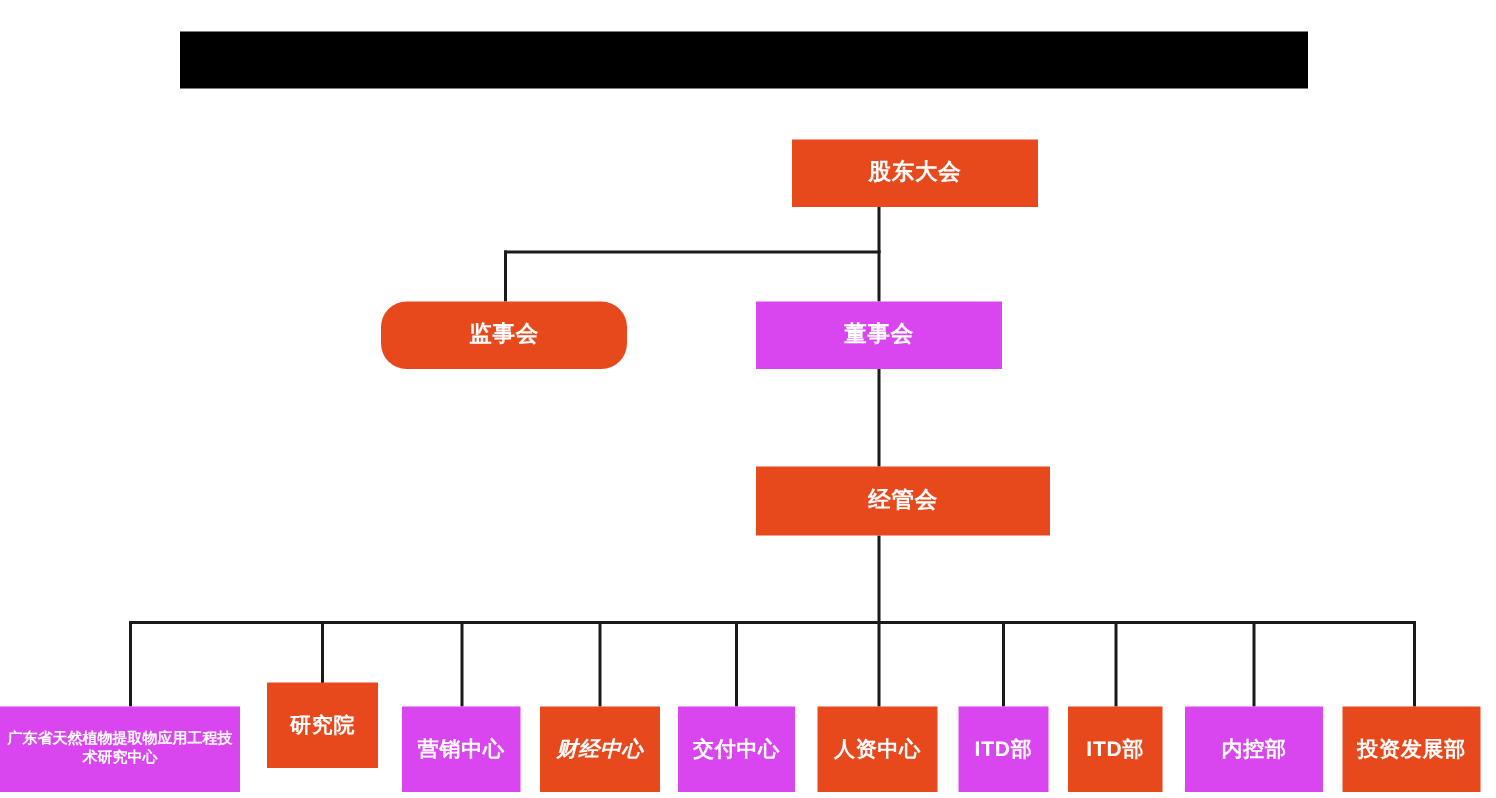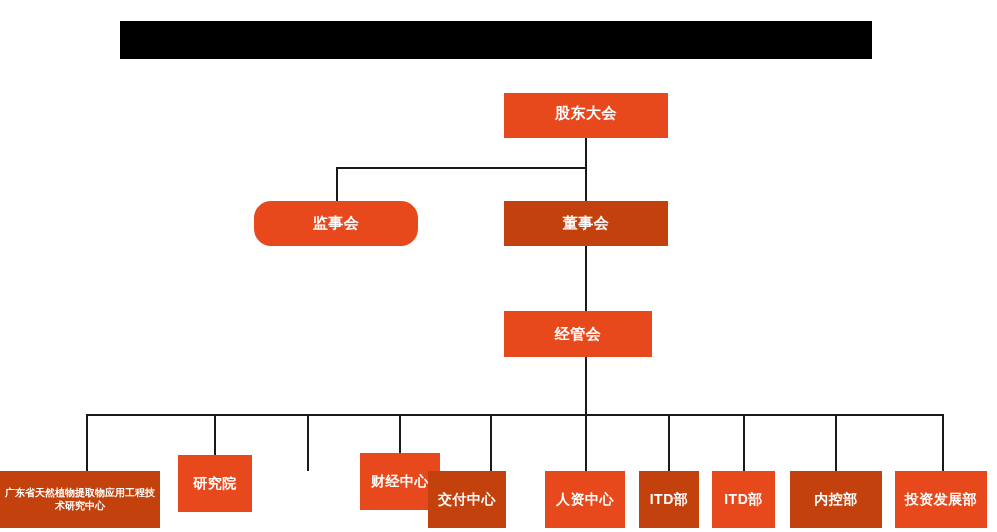--- a/index.html
+++ b/index.html
@@ -36,21 +36,21 @@
     align-items: center;
     justify-content: center;
     text-align: center;
     color: #ffffff;
     font-weight: bold;
     line-height: 1.25;
     letter-spacing: 0.5px;
     user-select: none;
   }
   .node.dark  { background: #E8491C; }
-  .node.light { background: #c2410c; }
+  .node.light { background: #d946ef; }
 
   .node .label { display: block; padding: 0 4px; }
 
   
   .tier-top  { font-size: 15px; }
   .tier-leaf { font-size: 14px; }
   .tier-leaf.small { font-size: 10px; letter-spacing: 0px; justify-content: flex-end; }
 
   
   .line {
@@ -85,49 +85,52 @@
   <div class="line vline" style="left:214px; top:414px; height:57px;"></div>
   <div class="line vline" style="left:307px; top:414px; height:57px;"></div>
   <div class="line vline" style="left:399px; top:414px; height:57px;"></div>
   <div class="line vline" style="left:490px; top:414px; height:57px;"></div>
   <div class="line vline" style="left:585px; top:414px; height:57px;"></div>
   <div class="line vline" style="left:668px; top:414px; height:57px;"></div>
   <div class="line vline" style="left:743px; top:414px; height:57px;"></div>
   <div class="line vline" style="left:835px; top:414px; height:57px;"></div>
   <div class="line vline" style="left:942px; top:414px; height:57px;"></div>
 
-  <div class="node dark tier-top" style="left:504px; top:93px; width:164px; height:45px;font-family:Liberation Mono, monospace;">
+  <div class="node dark tier-top" style="left:528px; top:93px; width:164px; height:45px;">
     <span class="label">股东大会</span>
   </div>
 
   <div class="node dark tier-top" style="left:254px; top:201px; width:164px; height:45px;border-radius:17px;">
     <span class="label">监事会</span>
   </div>
   <div class="node light tier-top" style="left:504px; top:201px; width:164px; height:45px;">
     <span class="label">董事会</span>
   </div>
 
-  <div class="node dark tier-top" style="left:504px; top:311px; width:148px; height:46px;">
+  <div class="node dark tier-top" style="left:504px; top:311px; width:196px; height:46px;">
     <span class="label">经管会</span>
   </div>
 
   <div class="node light tier-leaf small" style="left:0px; top:471px; width:160px; height:57px;">
     <span class="label">广东省天然植物提取物应用工程技术研究中心</span>
   </div>
 
   <div class="node dark tier-leaf" style="left:178px; top:455px; width:74px; height:57px;">
     <span class="label">研究院</span>
   </div>
 
+  <div class="node light tier-leaf" style="left:268px; top:471px; width:79px; height:57px;">
+    <span class="label">营销中心</span>
+  </div>
 
-  <div class="node dark tier-leaf" style="left:360px; top:453px; width:80px; height:57px;">
+  <div class="node dark tier-leaf" style="left:360px; top:471px; width:80px; height:57px;font-style:italic;">
     <span class="label">财经中心</span>
   </div>
 
-  <div class="node light tier-leaf" style="left:428px; top:471px; width:78px; height:57px;align-items:center;">
+  <div class="node light tier-leaf" style="left:452px; top:471px; width:78px; height:57px;align-items:center;">
     <span class="label">交付中心</span>
   </div>
 
   <div class="node light tier-leaf" style="left:639px; top:471px; width:60px; height:57px;">
     <span class="label">ITD部</span>
   </div>
 
   <div class="node dark tier-leaf" style="left:545px; top:471px; width:80px; height:57px;">
     <span class="label">人资中心</span>
   </div>

